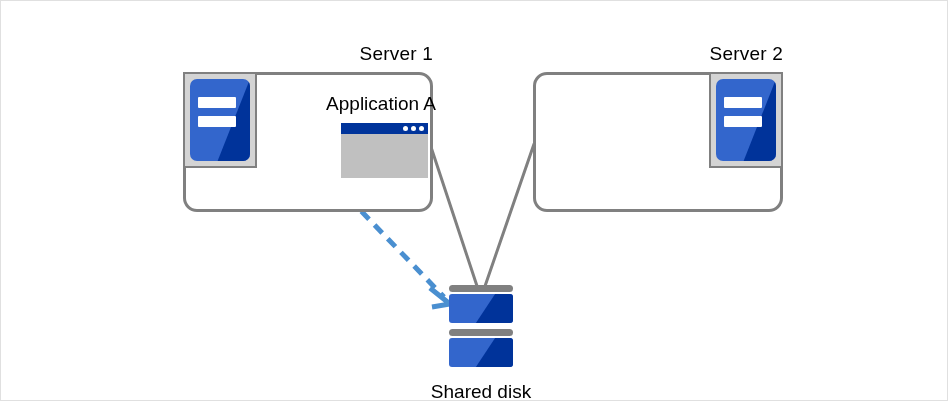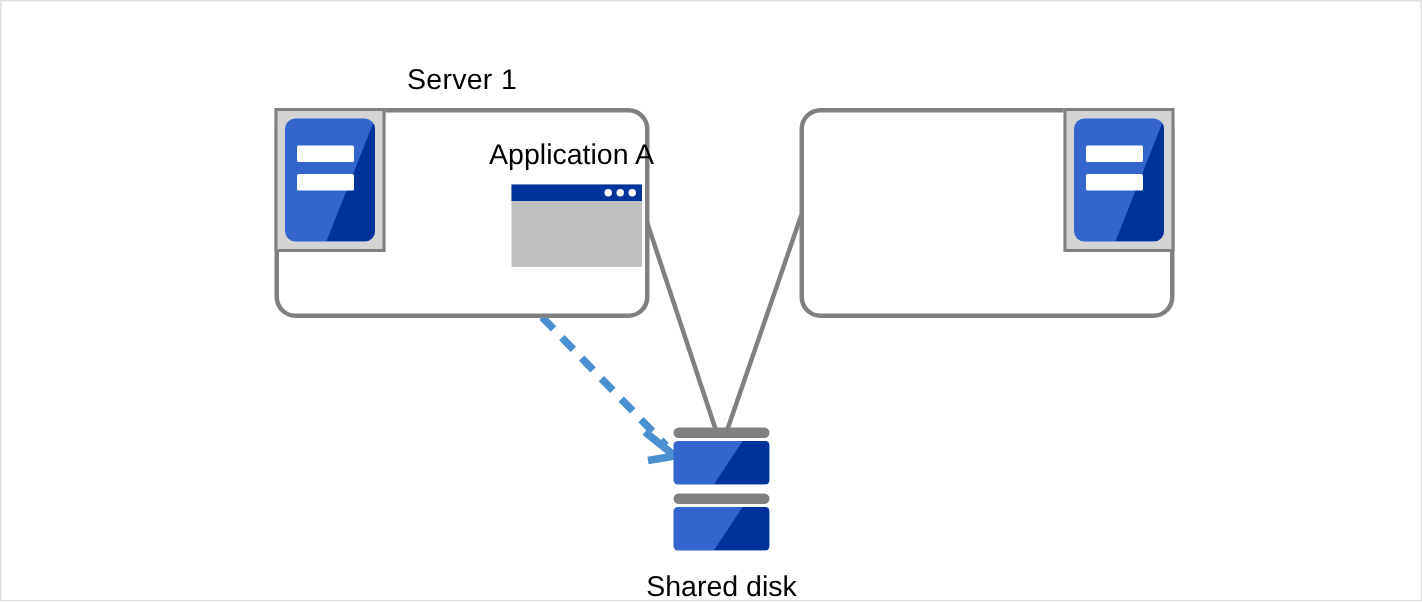--- a/index.html
+++ b/index.html
@@ -27,21 +27,21 @@
     height: 401px;
     pointer-events: none;
   }
 
   
   .server-group { position: absolute; }
 
   .server-title {
     position: absolute;
     width: 100%;
-    text-align: center;
+    text-align: right;
     top: 0;
     font-size: 19px;
     color: #000000;
     white-space: nowrap;
     letter-spacing: 0.2px;
   }
 
   .server-box {
     position: absolute;
     left: 0;
@@ -195,20 +195,21 @@
         <div class="app-titlebar">
           <span class="app-dot"></span>
           <span class="app-dot"></span>
           <span class="app-dot"></span>
         </div>
       </div>
     </div>
   </div>
 
   <div class="server-group" style="left:532px; top:42px; width:250px; height:170px;">
+    <div class="server-title">Server 2</div>
 
     <div class="server-box" style="top:29px; width:250px; height:140px;"></div>
 
     <div class="server-icon" style="left:176px; top:29px; width:74px; height:96px;">
       <div class="server-icon-body">
         <div class="server-icon-shade"></div>
         <div class="server-icon-bar b1"></div>
         <div class="server-icon-bar b2"></div>
       </div>
     </div>

